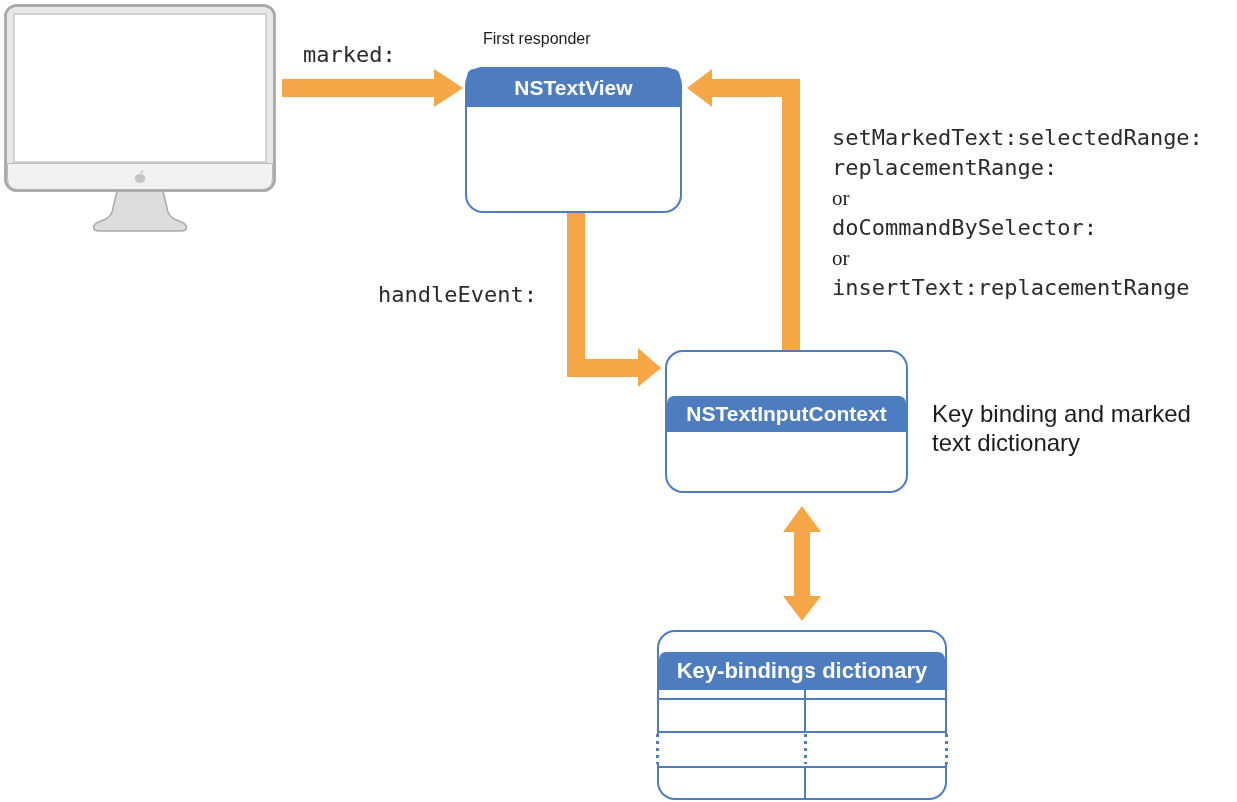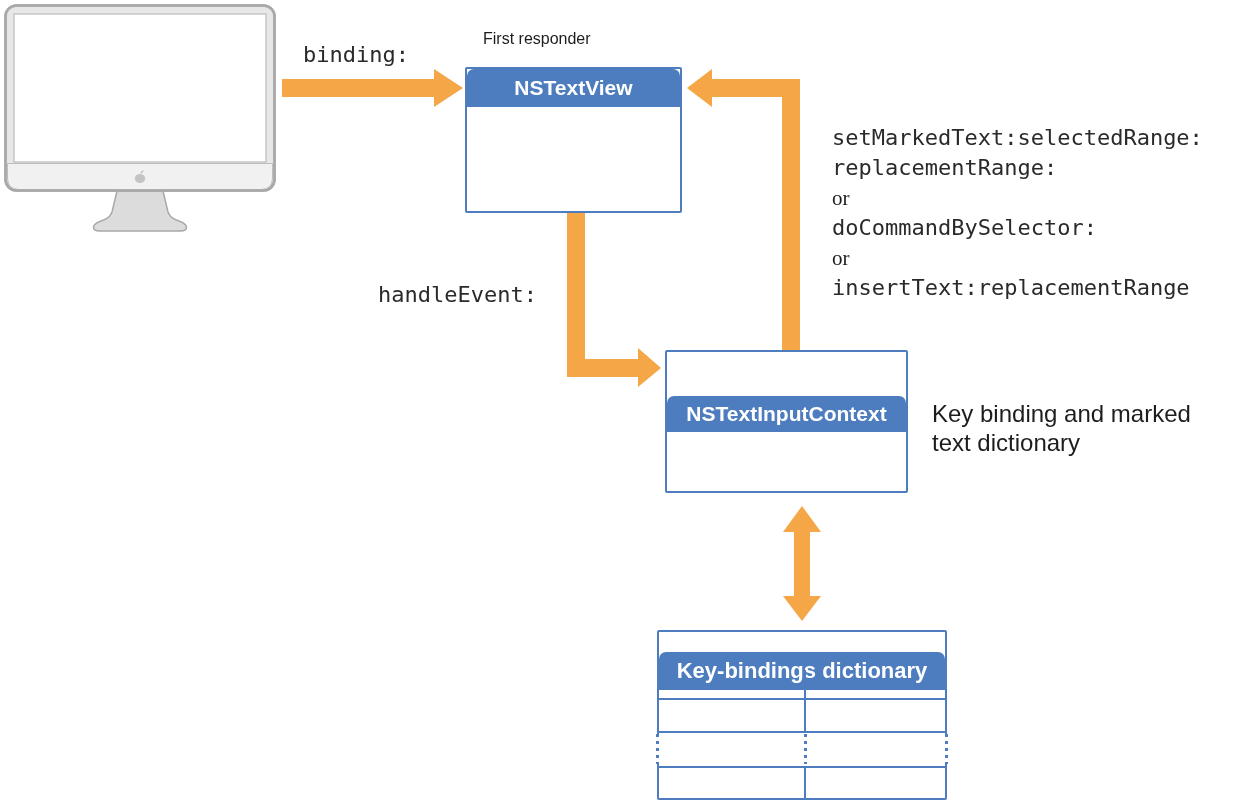--- a/index.html
+++ b/index.html
@@ -29,21 +29,21 @@
   .mlogo  { fill: #c4c4c4; }
 
   .label { position: absolute; white-space: nowrap; }
   .code  { font-family: "DejaVu Sans Mono", "Liberation Mono", monospace; font-size: 22px; color: #2a2a2c; }
   .bold  { font-weight: normal; font-size: 16px; color: var(--ink); }
 
   .node {
     position: absolute;
     background: #ffffff;
     border: 2px solid var(--blue);
-    border-radius: 2px;
+    border-radius: 18px;
     box-sizing: border-box;
   }
   .node-header {
     background: var(--blue);
     color: #ffffff;
     font-weight: bold;
     font-size: 21px;
     text-align: center;
     border-radius: 7px 7px 0 0;
     display: flex;
@@ -113,21 +113,21 @@
       <polygon class="arrow" points="712,69 712,107 687,88"></polygon>
     </g>
 
     <g>
       <rect class="arrow" x="794" y="528" width="16" height="72"></rect>
       <polygon class="arrow" points="783,532 821,532 802,506"></polygon>
       <polygon class="arrow" points="783,596 821,596 802,621"></polygon>
     </g>
   </svg>
 
-  <div class="label code" style="left:303px; top:42px;">binding:</div>
+  <div class="label code" style="left:303px; top:42px;">marked:</div>
 
   <div class="label bold" style="left:483px; top:30px;">First responder</div>
 
   <div class="label code" style="left:378px; top:282px;">handleEvent:</div>
 
   <div class="callbacks">
     <div class="cb-code">setMarkedText:selectedRange:</div>
     <div class="cb-code">replacementRange:</div>
     <div class="cb-sans">or</div>
     <div class="cb-code">doCommandBySelector:</div>

